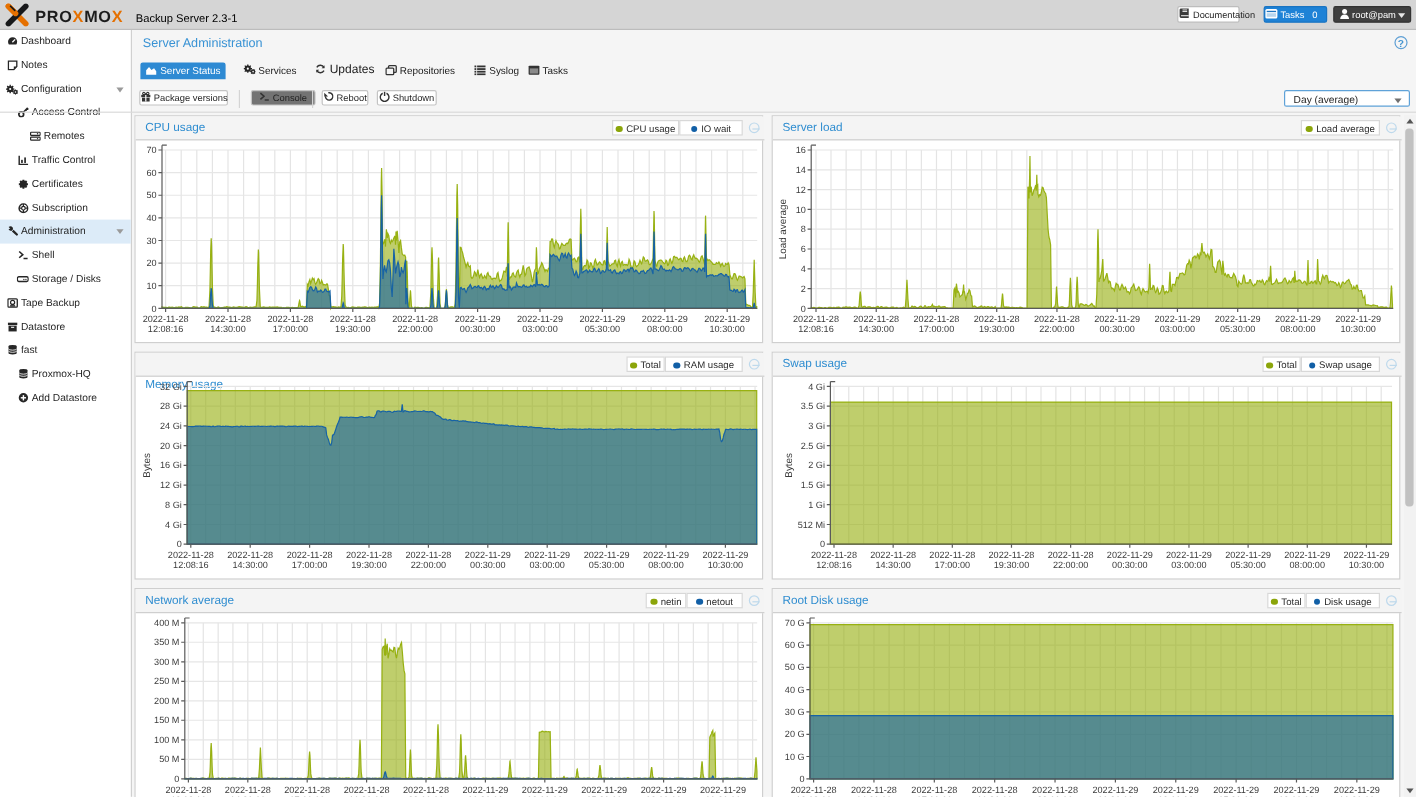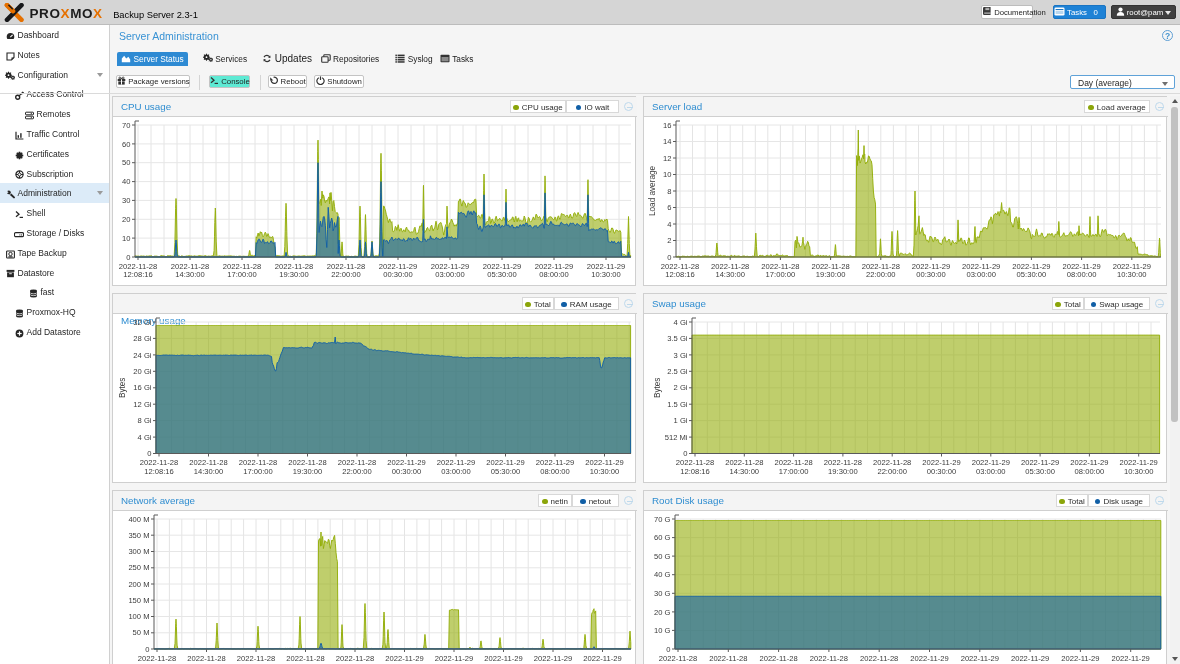--- a/index.html
+++ b/index.html
@@ -117,21 +117,21 @@
     <div style="position:relative;height:19.8px;line-height:19.8px;padding-left:5px;white-space:nowrap"><span style="display:inline-block;width:10px;text-align:center;vertical-align:middle;margin-right:2.5px"><svg width="9" height="9" viewBox="0 0 9 9" style="">
           <rect x="0.6" y="1" width="7.8" height="7" rx="0.8" fill="none" stroke="#262626" stroke-width="1.1"></rect>
           <circle cx="4.5" cy="4" r="1.7" fill="none" stroke="#262626" stroke-width="1"></circle>
           <rect x="2.4" y="6.3" width="4.2" height="1.2" fill="#262626"></rect>
         </svg></span><span style="font-size:8.5px;color:#1f1f1f;vertical-align:middle">Tape Backup</span></div>
     <div style="position:relative;height:19.8px;line-height:19.8px;padding-left:5px;white-space:nowrap"><span style="display:inline-block;width:10px;text-align:center;vertical-align:middle;margin-right:2.5px"><svg width="9" height="9" viewBox="0 0 9 9" style="">
           <rect x="0.6" y="0.9" width="7.8" height="2" fill="#262626"></rect>
           <rect x="1.1" y="3.4" width="6.8" height="4.8" fill="#262626"></rect>
           <rect x="3.2" y="4.3" width="2.6" height="0.9" fill="#fff"></rect>
         </svg></span><span style="font-size:8.5px;color:#1f1f1f;vertical-align:middle">Datastore</span></div>
-    <div style="position:relative;height:19.8px;line-height:19.8px;padding-left:28px;white-space:nowrap"><span style="display:inline-block;width:10px;text-align:center;vertical-align:middle;margin-right:2.5px"><svg width="9" height="9" viewBox="0 0 9 9" style="">
+    <div style="position:relative;height:19.8px;line-height:19.8px;padding-left:5px;white-space:nowrap"><span style="display:inline-block;width:10px;text-align:center;vertical-align:middle;margin-right:2.5px"><svg width="9" height="9" viewBox="0 0 9 9" style="">
           <ellipse cx="4.5" cy="1.8" rx="3.4" ry="1.2" fill="#262626"></ellipse>
           <path d="M1.1 1.8 L1.1 7.2 A3.4 1.2 0 0 0 7.9 7.2 L7.9 1.8" fill="#262626"></path>
           <path d="M1.1 3.6 A3.4 1.2 0 0 0 7.9 3.6 M1.1 5.4 A3.4 1.2 0 0 0 7.9 5.4" stroke="#fff" stroke-width="0.7" fill="none"></path>
         </svg></span><span style="font-size:8.5px;color:#1f1f1f;vertical-align:middle">fast</span></div>
     <div style="position:relative;height:19.8px;line-height:19.8px;padding-left:14px;white-space:nowrap"><span style="display:inline-block;width:10px;text-align:center;vertical-align:middle;margin-right:2.5px"><svg width="9" height="9" viewBox="0 0 9 9" style="">
           <ellipse cx="4.5" cy="1.8" rx="3.4" ry="1.2" fill="#262626"></ellipse>
           <path d="M1.1 1.8 L1.1 7.2 A3.4 1.2 0 0 0 7.9 7.2 L7.9 1.8" fill="#262626"></path>
           <path d="M1.1 3.6 A3.4 1.2 0 0 0 7.9 3.6 M1.1 5.4 A3.4 1.2 0 0 0 7.9 5.4" stroke="#fff" stroke-width="0.7" fill="none"></path>
         </svg></span><span style="font-size:8.5px;color:#1f1f1f;vertical-align:middle">Proxmox-HQ</span></div>
     <div style="position:relative;height:19.8px;line-height:19.8px;padding-left:14px;white-space:nowrap"><span style="display:inline-block;width:10px;text-align:center;vertical-align:middle;margin-right:2.5px"><svg width="9" height="9" viewBox="0 0 9 9" style="">
@@ -195,21 +195,21 @@
         </svg> Tasks</div>
 </div>
 <div id="toolbar">
 <div style="position:absolute;left:116px;top:5px;width:74px;height:13px;background:#fff;border:1px solid #c4c4c4;border-radius:2px;font-size:7.8px;color:#1f1f1f;line-height:12px;text-align:center;white-space:nowrap"><svg width="9" height="9" viewBox="0 0 9 9" style="vertical-align:-1px">
           <rect x="0.7" y="3" width="7.6" height="2" fill="#333"></rect>
           <rect x="1.3" y="5.4" width="6.4" height="3.2" fill="#333"></rect>
           <rect x="4" y="3" width="1" height="5.6" fill="#fff"></rect>
           <path d="M2.2 2.8 C1.2 1.6 2.6 0.4 3.7 1.4 L4.5 2.8 Z M6.8 2.8 C7.8 1.6 6.4 0.4 5.3 1.4 L4.5 2.8 Z" fill="none" stroke="#333" stroke-width="0.9"></path>
         </svg> Package versions</div>
 <div style="position:absolute;left:199px;top:5px;width:1px;height:15px;background:#d4d4d4"></div>
-<div style="position:absolute;left:209px;top:5px;width:41px;height:13px;background:#5eead4;border:1px solid #c4c4c4;border-radius:2px;font-size:7.8px;color:#1f1f1f;line-height:12px;text-align:center;white-space:nowrap"><svg width="9" height="9" viewBox="0 0 9 9" style="vertical-align:-1px">
+<div style="position:absolute;left:209px;top:5px;width:54px;height:13px;background:#737373;border:1px solid #c4c4c4;border-radius:2px;font-size:7.8px;color:#1f1f1f;line-height:12px;text-align:center;white-space:nowrap"><svg width="9" height="9" viewBox="0 0 9 9" style="vertical-align:-1px">
           <path d="M1 1.6 L4 4.2 L1 6.8" stroke="#333" stroke-width="1.3" fill="none"></path>
           <line x1="4.6" y1="7.4" x2="8" y2="7.4" stroke="#333" stroke-width="1.2"></line>
         </svg> Console</div>
 <div style="position:absolute;left:260px;top:5px;width:1px;height:15px;background:#d4d4d4"></div>
 <div style="position:absolute;left:268px;top:5px;width:39px;height:13px;background:#fff;border:1px solid #c4c4c4;border-radius:2px;font-size:7.8px;color:#1f1f1f;line-height:12px;text-align:center;white-space:nowrap"><svg width="9" height="9" viewBox="0 0 9 9" style="vertical-align:-1px">
           <path d="M1.2 1.2 L1.2 4.4 L4.4 4.4 Z" fill="#333"></path>
           <path d="M2.2 4.2 A3.1 3.1 0 1 0 4.6 1.3" stroke="#333" stroke-width="1.2" fill="none"></path>
         </svg> Reboot</div>
 <div style="position:absolute;left:314px;top:5px;width:50px;height:13px;background:#fff;border:1px solid #c4c4c4;border-radius:2px;font-size:7.8px;color:#1f1f1f;line-height:12px;text-align:center;white-space:nowrap"><svg width="9" height="9" viewBox="0 0 9 9" style="vertical-align:-1px">
           <path d="M2.9 1.7 A3.6 3.6 0 1 0 6.1 1.7" stroke="#333" stroke-width="1.2" fill="none"></path>

